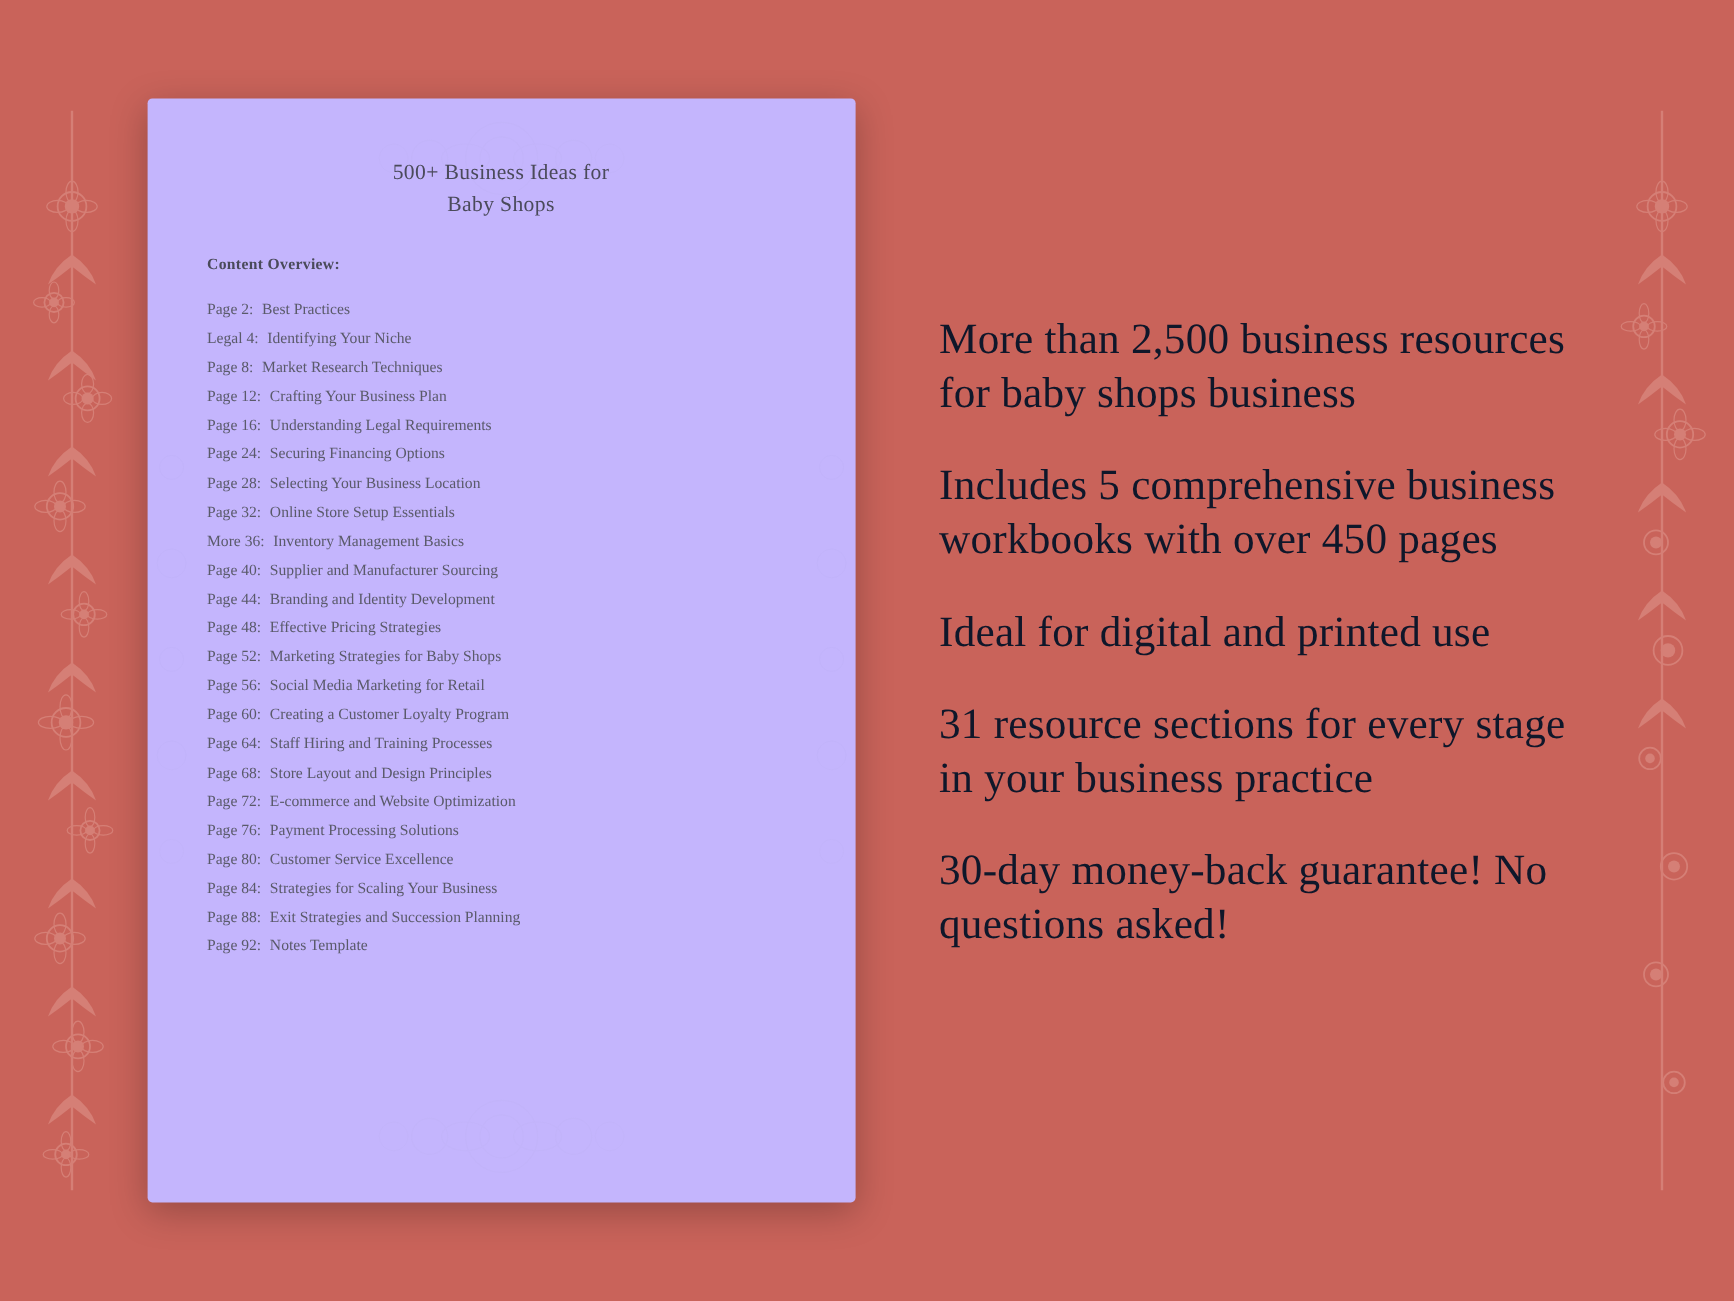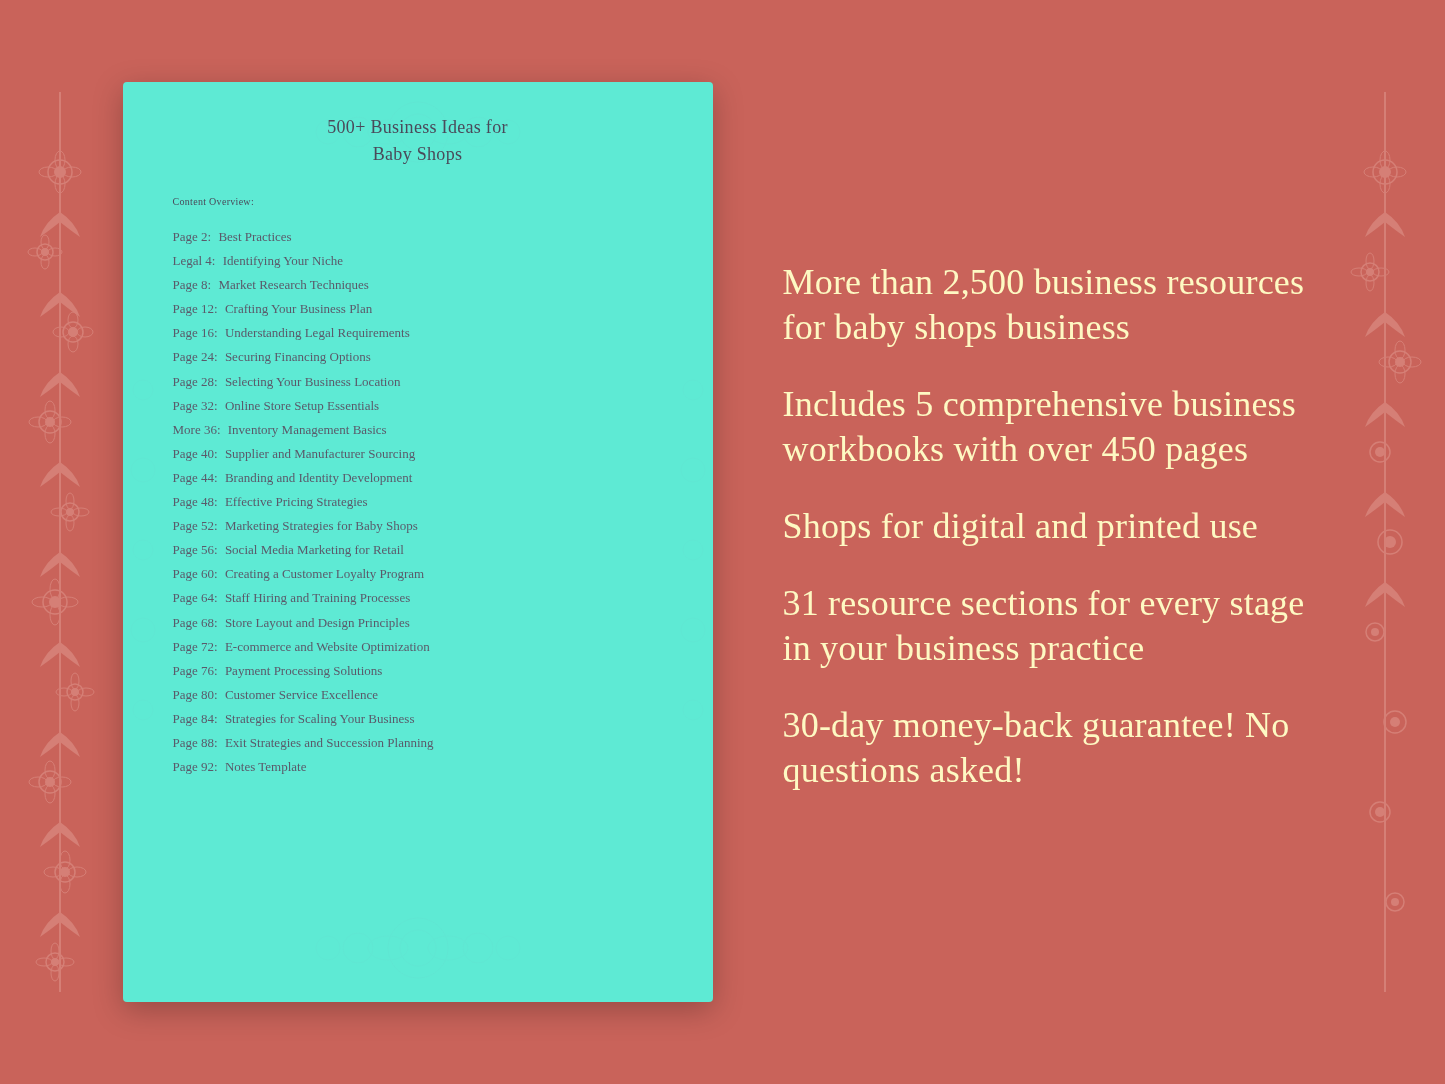--- a/index.html
+++ b/index.html
@@ -48,26 +48,26 @@
       align-items: center;
       justify-content: center;
       width: 100%;
       height: 100%;
       padding: 30px 60px;
       gap: 50px;
     }
 
     
     .document {
-      background: #5eead4;
+      background: #c4b5fd;
       width: 590px;
       min-height: 920px;
       border-radius: 4px;
       box-shadow: 0 8px 30px rgba(0,0,0,0.25);
-      padding: 32px 50px;
+      padding: 48px 50px;
       position: relative;
       flex-shrink: 0;
       overflow: hidden;
     }
 
     .document-watermark-top {
       position: absolute;
       top: 10px;
       left: 50%;
       transform: translateX(-50%);
@@ -109,22 +109,22 @@
       color: #4a4a5a;
       font-size: 18px;
       font-weight: normal;
       line-height: 1.5;
       margin-bottom: 28px;
       letter-spacing: 0.3px;
     }
 
     .doc-subtitle {
       color: #4a4a5a;
-      font-size: 10px;
-      font-weight: normal;
+      font-size: 13px;
+      font-weight: bold;
       margin-bottom: 18px;
       letter-spacing: 0.3px;
     }
 
     .toc-list {
       list-style: none;
       padding: 0;
     }
 
     .toc-list li {
@@ -148,21 +148,21 @@
     }
 
     .feature-block {
       margin-bottom: 32px;
     }
 
     .feature-text {
       font-size: 36px;
       font-weight: 400;
       line-height: 1.25;
-      color: #fef9c3;
+      color: #0f172a;
       font-family: Georgia, serif;
       letter-spacing: 0.2px;
     }
 
     
   </style>
 </head>
 <body>
 
 <div class="floral-left">
@@ -398,21 +398,21 @@
   </div>
 
   <div class="right-panel" id="features-panel">
   <div class="feature-block">
         <p class="feature-text">More than 2,500 business resources for baby shops business</p>
       </div>
       <div class="feature-block">
         <p class="feature-text">Includes 5 comprehensive business workbooks with over 450 pages</p>
       </div>
       <div class="feature-block">
-        <p class="feature-text">Shops for digital and printed use</p>
+        <p class="feature-text">Ideal for digital and printed use</p>
       </div>
       <div class="feature-block">
         <p class="feature-text">31 resource sections for every stage in your business practice</p>
       </div>
       <div class="feature-block">
         <p class="feature-text">30-day money-back guarantee! No questions asked!</p>
       </div>
     </div>
 
 </div>

